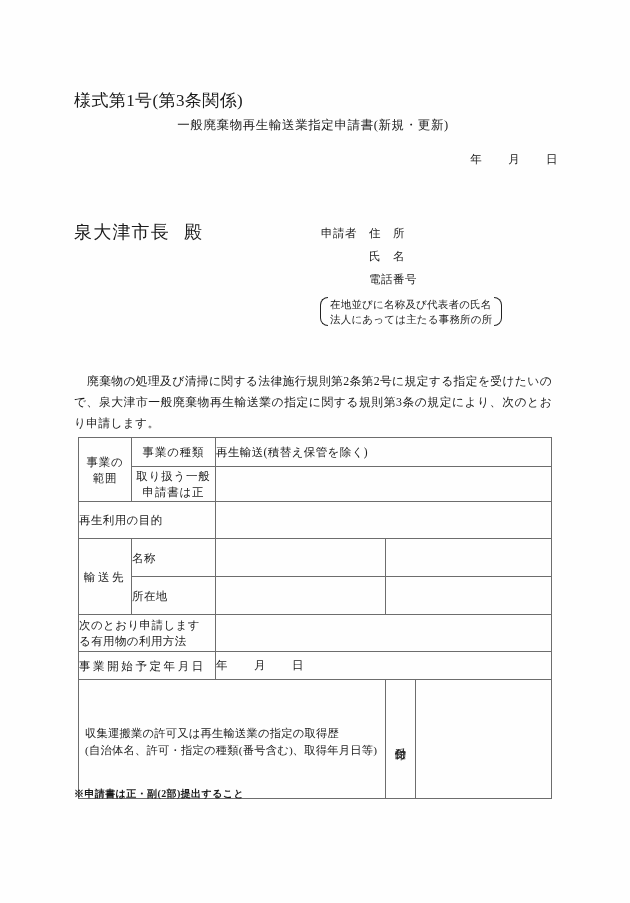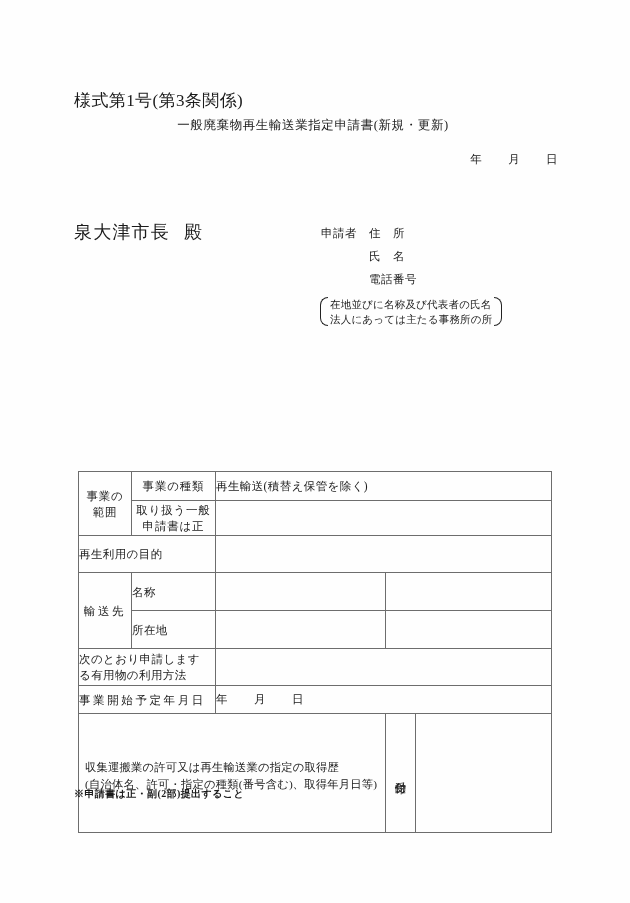--- a/index.html
+++ b/index.html
@@ -140,21 +140,20 @@
 
   
   .form-table {
     position: absolute;
     left: 78px;
     top: 437px;
     width: 473px;
     border-collapse: collapse;
     table-layout: fixed;
     font-size: 11.5px;
-    margin-top: 34px;
   }
   .form-table td {
     border: 1px solid #6d6d6d;
     padding: 0;
     vertical-align: middle;
   }
   .cell-pad {
     padding: 4px 7px;
     letter-spacing: 0.4px;
     line-height: 16px;
@@ -246,20 +245,21 @@
 
   <div class="note-wrap">
     <div class="brk brk-l"></div>
     <div class="note-text">
       <div>在地並びに名称及び代表者の氏名</div>
       <div>法人にあっては主たる事務所の所</div>
     </div>
     <div class="brk brk-r"></div>
   </div>
 
+  <div class="body-para">廃棄物の処理及び清掃に関する法律施行規則第2条第2号に規定する指定を受けたいので、泉大津市一般廃棄物再生輸送業の指定に関する規則第3条の規定により、次のとおり申請します。</div>
 
   <table class="form-table">
     <colgroup>
       <col style="width:53px">
       <col style="width:84px">
       <col style="width:170px">
       <col style="width:30px">
       <col style="width:136px">
     </colgroup>
     <tbody>

